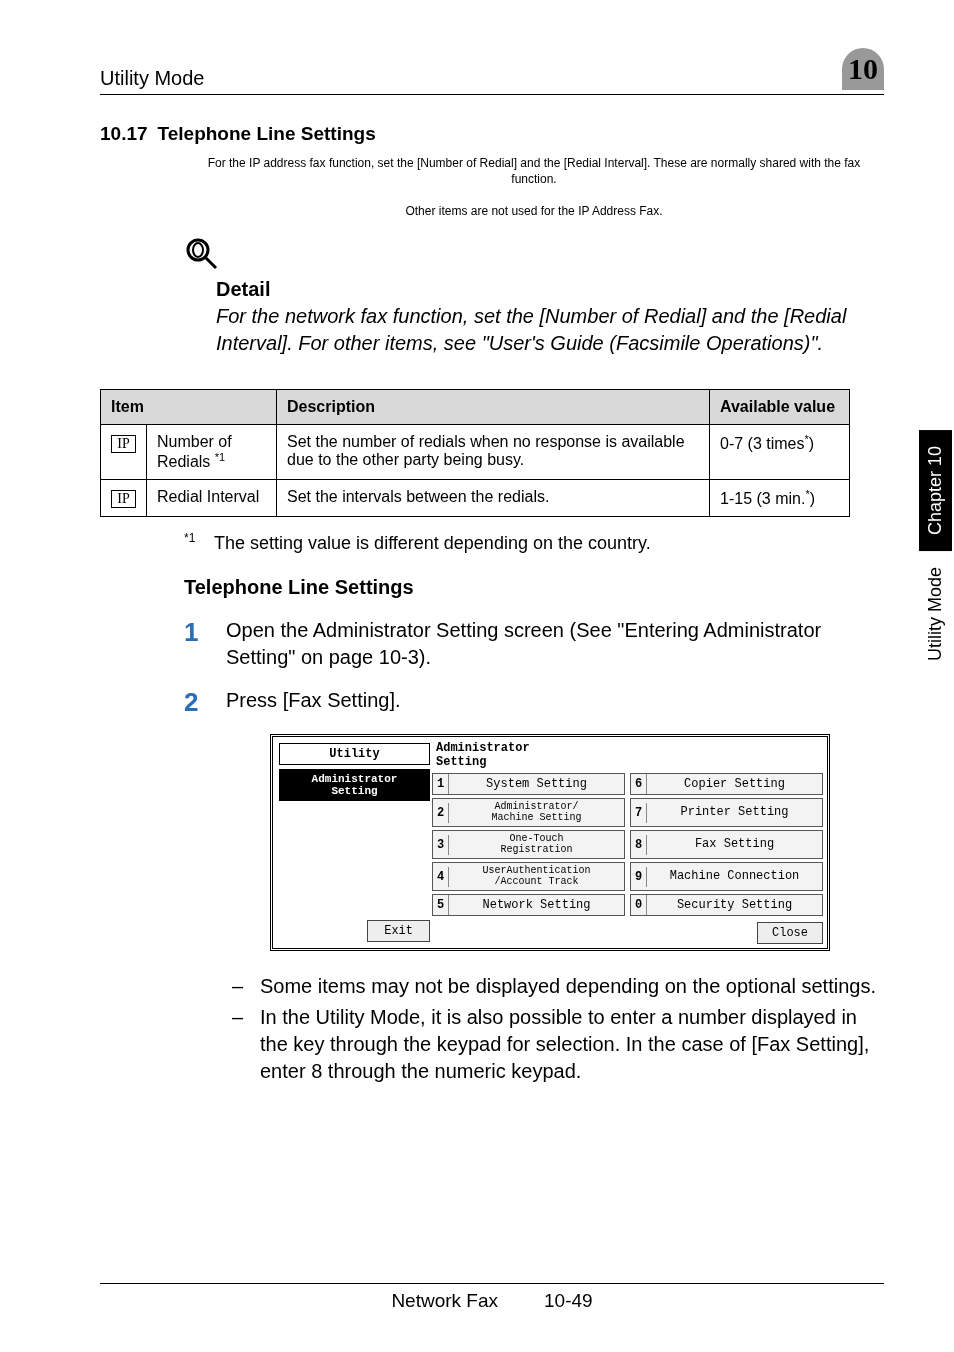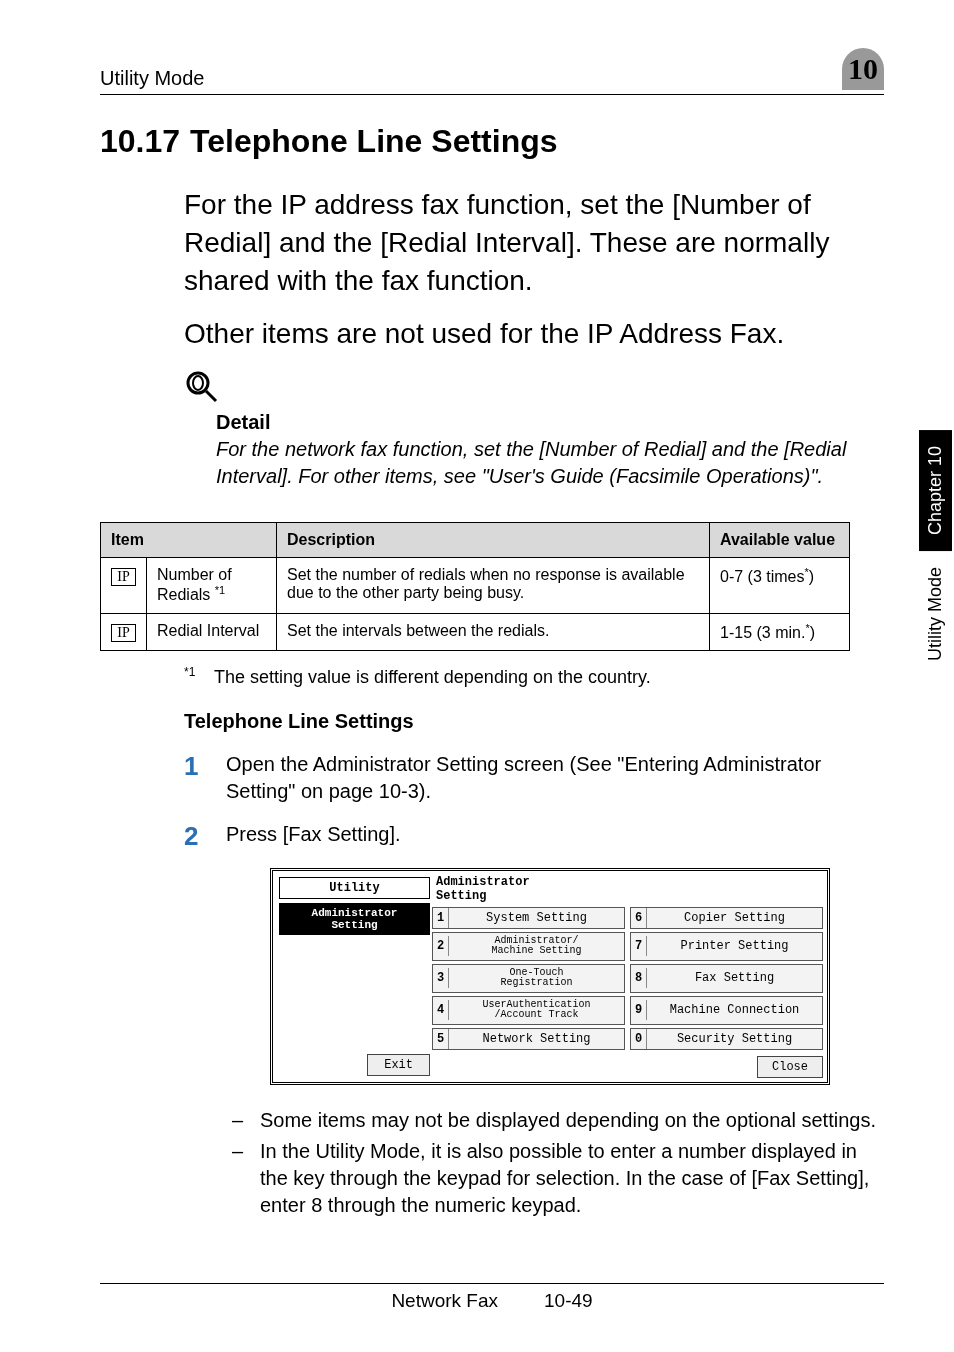--- a/index.html
+++ b/index.html
@@ -3,24 +3,24 @@
 <meta charset="utf-8">
 <style>
   * { box-sizing: border-box; margin: 0; padding: 0; }
   html, body { width: 954px; height: 1352px; background: #fff; font-family: Arial, Helvetica, sans-serif; color: #000; }
   .page { position: relative; width: 954px; height: 1352px; padding: 48px 70px 40px 100px; }
   .running-head { display: flex; justify-content: space-between; align-items: flex-end; border-bottom: 1px solid #000; padding-bottom: 4px; margin-bottom: 28px; }
   .running-head .title { font-size: 20px; }
   .running-head .chapnum-wrap { display: flex; align-items: center; gap: 10px; }
   .corner-icon { width: 42px; height: 42px; background: #999; border-top-left-radius: 22px; border-top-right-radius: 22px; display: flex; align-items: center; justify-content: center; }
   .corner-icon span { font-size: 30px; font-weight: bold; color: #000; font-family: Liberation Serif, serif; }
-  .h1 { font-size: 32px; font-weight: bold; margin-bottom: 26px; }
+  .h1 { font-size: 19px; font-weight: bold; margin-bottom: 10px; }
   .h1 .num { margin-right: 10px; }
   .body-indent { margin-left: 84px; }
-  .para { font-size: 28px; line-height: 1.35; margin-bottom: 16px; }
+  .para { font-size: 12px; line-height: 1.35; margin-bottom: 16px; text-align: center; }
   .detail-icon { margin-left: 84px; margin-top: 10px; margin-bottom: 2px; }
   .detail-heading { font-size: 20px; font-weight: bold; margin-left: 116px; margin-bottom: 2px; }
   .detail-text { font-size: 20px; font-style: italic; line-height: 1.35; margin-left: 116px; margin-right: 10px; margin-bottom: 32px; }
   table.spec { width: 750px; border-collapse: collapse; font-size: 16px; margin-bottom: 14px; }
   table.spec th, table.spec td { border: 1px solid #000; padding: 8px 10px; vertical-align: top; text-align: left; }
   table.spec thead th { background: #d9d9d9; font-weight: bold; }
   .ip-badge { display: inline-block; border: 1.5px solid #000; padding: 0 5px; font-size: 14px; font-family: serif; margin-top: 2px; }
   .footnote { font-size: 18px; margin-left: 84px; margin-bottom: 8px; }
   .footnote sup { font-size: 12px; margin-right: 14px; }
   .sub-heading { font-size: 20px; font-weight: bold; margin-left: 84px; margin-top: 22px; margin-bottom: 18px; }

